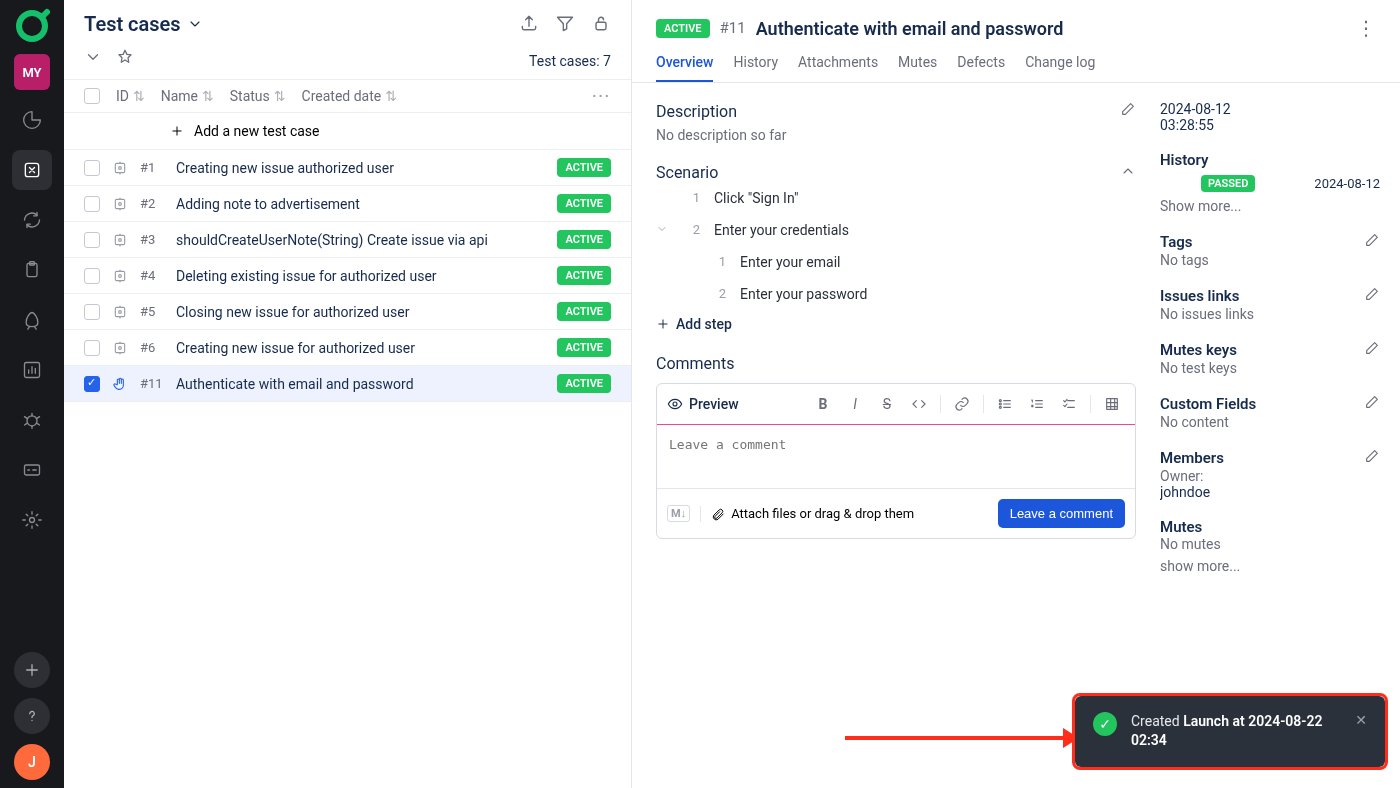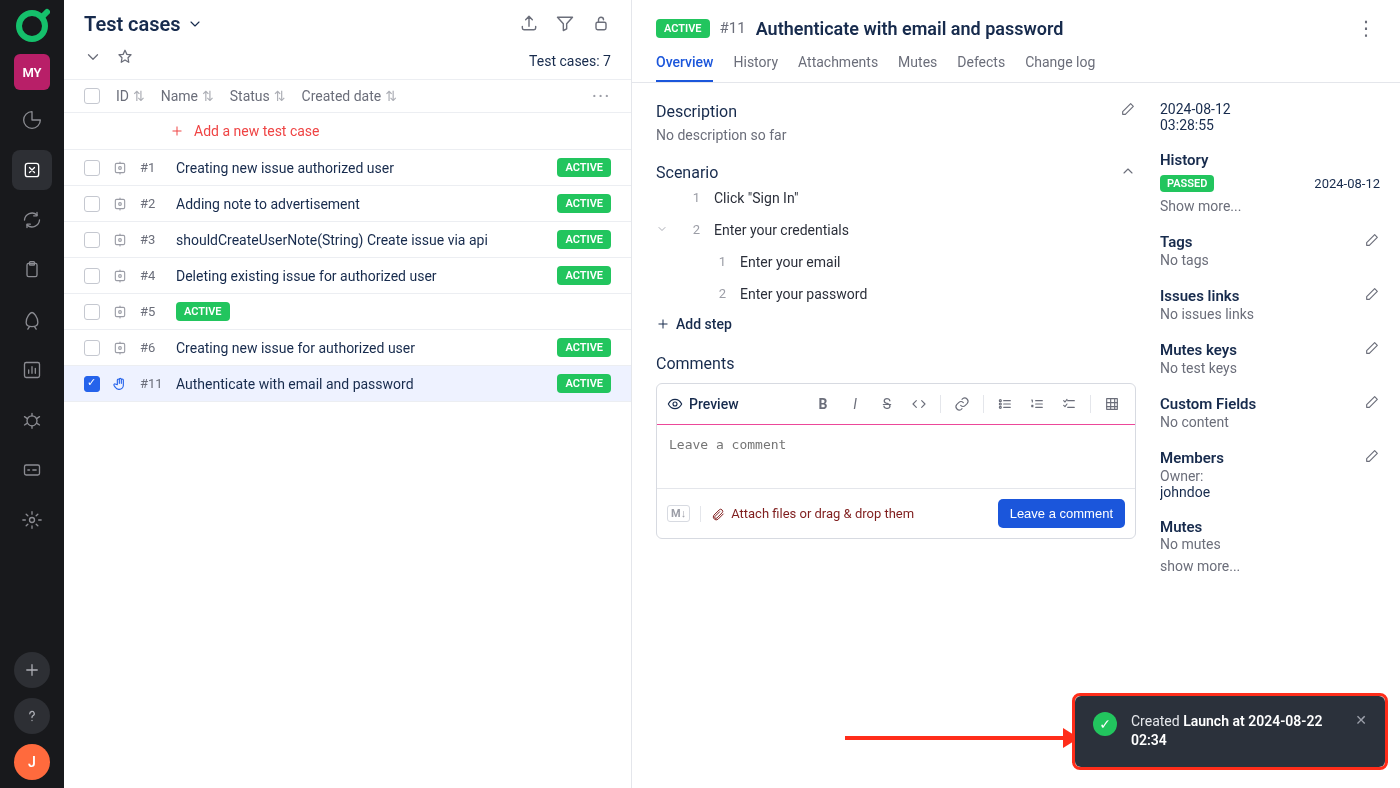--- a/index.html
+++ b/index.html
@@ -28,21 +28,21 @@
 .lp-toolbar { display:flex; align-items:flex-end; padding: 8px 20px 10px; color:#6b6e7a; gap:14px; }
 .lp-toolbar svg { width:18px; height:18px; }
 .lp-count { margin-left:auto; font-size:14px; color:#172b4d; }
 
 .col-head { display:flex; align-items:center; padding: 8px 20px; border-top:1px solid #eceef2; border-bottom:1px solid #eceef2; gap:16px; color:#6b6e7a; font-size:14px; }
 .col-head .chk { width:16px; height:16px; border:1.5px solid #c5c8d0; border-radius:3px; }
 .col-head .lbl { display:flex; align-items:center; gap:4px; }
 .sort-ic { color:#aeb0b7; }
 .col-head .more { margin-left:auto; color:#9b9da6; letter-spacing:2px; font-weight:700; }
 
-.add-row { display:flex; align-items:center; gap:10px; padding:10px 20px 10px 110px; color:#ef4444; border-bottom:1px solid #eceef2; cursor:pointer; position:relative;}
+.add-row { display:flex; align-items:center; gap:10px; padding:10px 20px 10px 110px; color:#000000; border-bottom:1px solid #eceef2; cursor:pointer; position:relative;}
 
 .tc-row { display:flex; align-items:center; gap:12px; padding:8px 20px; border-bottom:1px solid #eceef2; cursor:pointer; }
 .tc-row .chk { width:16px; height:16px; border:1.5px solid #c5c8d0; border-radius:3px; flex-shrink:0; }
 .tc-row.selected { background:#eef2ff; }
 .tc-row.selected .chk { background:#2563eb; border-color:#2563eb; position:relative; }
 .tc-row.selected .chk::after { content:"✓"; color:#fff; font-size:11px; position:absolute; left:2px; top:-1px; }
 .tc-ic { color:#9b9da6; display:flex; }
 .tc-ic svg { width:16px; height:16px; }
 .tc-row.selected .tc-ic { color:#2563eb; }
 .tc-id { color:#6b6e7a; font-size:13px; min-width:24px; }
@@ -83,29 +83,29 @@
 .comments { margin-top: 22px; }
 .comment-box { border:1px solid #d7dae1; border-radius:6px; margin-top:10px; }
 .cb-toolbar { display:flex; align-items:center; gap:6px; padding:8px 10px; border-bottom:1px solid #ec4899; color:#6b6e7a; }
 .cb-preview { display:flex; align-items:center; gap:6px; color:#172b4d; font-weight:500; }
 .cb-toolbar .sp { flex:1; }
 .tb-ic { width:26px; height:24px; display:flex; align-items:center; justify-content:center; cursor:pointer; }
 .tb-sep { width:1px; height:18px; background:#e4e6eb; margin:0 2px; }
 .cb-textarea { border:none; outline:none; resize:none; width:100%; height:60px; padding:12px; font-family:monospace; font-size:13px; color:#6b6e7a; }
 .cb-footer { display:flex; align-items:center; gap:10px; padding:10px; border-top:1px solid #e4e6eb; }
 .cb-footer .md { font-size:11px; color:#9b9da6; border:1px solid #d7dae1; padding:1px 3px; border-radius:3px; font-weight:700; }
-.cb-footer .att { color:#7f1d1d; font-size:13px; display:flex; gap:6px; align-items:center; }
+.cb-footer .att { color:#000000; font-size:13px; display:flex; gap:6px; align-items:center; }
 .cb-footer .sep-v { width:1px; height:16px; background:#e4e6eb; }
 .btn-primary { margin-left:auto; background:#1b56db; color:#fff; border:none; padding:7px 12px; border-radius:5px; font-size:13px; cursor:pointer; }
 
 .rp-side .side-sec { margin-bottom: 18px; }
 .side-title { font-weight:600; font-size:15px; display:flex; align-items:center; }
 .side-title .pencil { margin-left:auto; color:#6b6e7a; }
 .pass-pill { background:#22c55e; color:#fff; font-size:11px; font-weight:600; padding:2px 7px; border-radius:4px; }
-.history-row { display:flex; align-items:center; gap:8px; margin-top:6px; }
+.history-row { display:flex; align-items:center; gap:8px; margin-top:6px;margin-left:41px; }
 .history-row .date { margin-left:auto; color:#172b4d; font-size:13px; }
 .ts { color:#172b4d; font-size:14px; }
 
 
 .toast-wrap { position:absolute; right:12px; bottom:18px; border:3px solid #ff2d1a; border-radius:8px; padding:0; }
 .toast { background:#2b313b; color:#e6e8ec; padding:16px 18px; border-radius:6px; display:flex; align-items:flex-start; gap:14px; width:310px; }
 .toast .check { width:24px; height:24px; background:#22c55e; border-radius:50%; display:flex; align-items:center; justify-content:center; color:#fff; font-size:14px; flex-shrink:0; }
 .toast .msg { font-size:14px; line-height:1.4; }
 .toast .msg b { font-weight:600; color:#fff; }
 .toast .close { margin-left:auto; color:#9ca0ab; cursor:pointer; }
@@ -314,20 +314,21 @@
         <div class="tc-row">
           <span class="chk"></span>
   <span class="tc-ic">
             <svg viewBox="0 0 24 24">
               <rect x="5" y="5" width="14" height="14" rx="2"></rect>
               <circle cx="12" cy="12" r="2"></circle>
               <path d="M12 5v-2M12 21v-2"></path>
             </svg>
           </span>
   <span class="tc-id">#5</span>
+  <span class="tc-name">Closing new issue for authorized user</span>
   <span class="status-pill">ACTIVE</span>
         </div>
         <div class="tc-row">
           <span class="chk"></span>
   <span class="tc-ic">
             <svg viewBox="0 0 24 24">
               <rect x="5" y="5" width="14" height="14" rx="2"></rect>
               <circle cx="12" cy="12" r="2"></circle>
               <path d="M12 5v-2M12 21v-2"></path>
             </svg>

